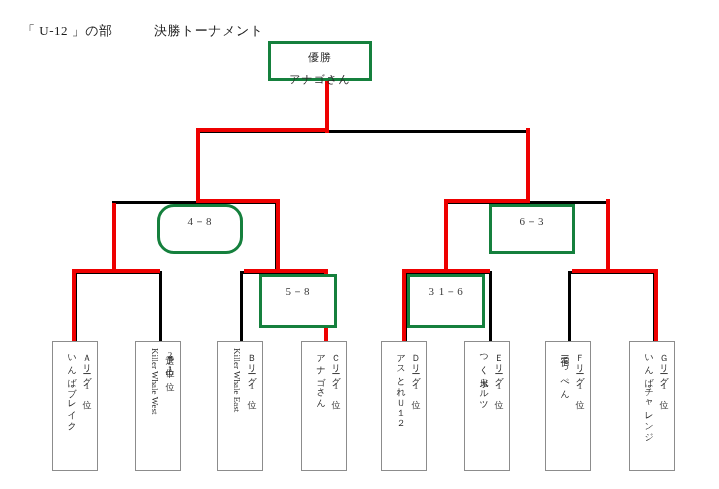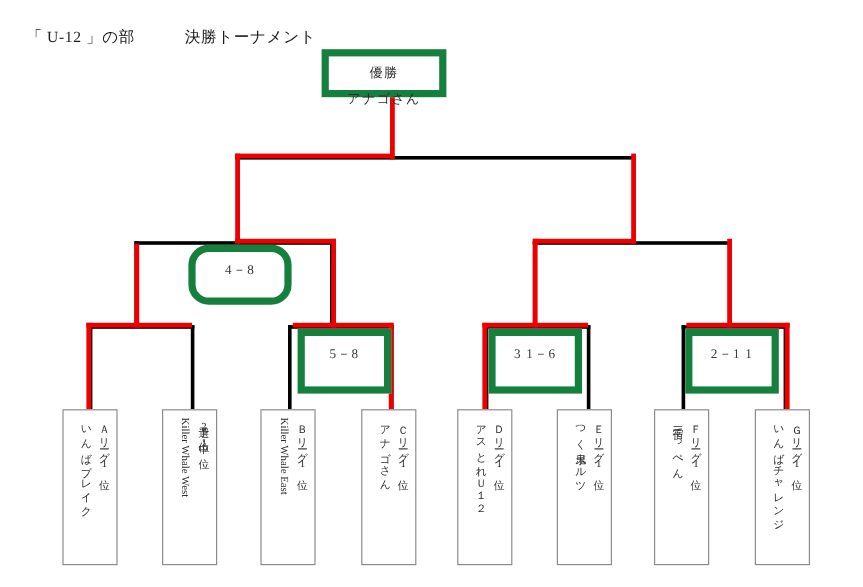--- a/index.html
+++ b/index.html
@@ -27,21 +27,21 @@
     font-size: 13px;
     letter-spacing: 0.5px;
     white-space: nowrap;
     color: #1a1a1a;
   }
   .title .gap { display: inline-block; width: 34px; }
 
   
   .box {
     position: absolute;
-    border: 6px solid #15803d;
+    border: 3px solid #15803d;
     background: #ffffff;
     box-sizing: border-box;
   }
   .score-box {
     font-size: 11px;
     color: #3a3a3a;
     text-align: center;
     letter-spacing: 1px;
   }
   .score-box .score-text {
@@ -176,30 +176,30 @@
 
   <div class="box champ-box" style="left:268px; top:41px; width:104px; height:40px;">
     <span class="champ-label">優勝</span>
     <span class="champ-name">アナゴさん</span>
   </div>
 
 
   <div class="box score-box" style="left:157px; top:204px; width:86px; height:50px;border-radius:17px;">
     <span class="score-text">4－8</span>
   </div>
-
-  <div class="box score-box" style="left:248px; top:274px; width:78px; height:54px;">
+  <div class="box score-box" style="left:489px; top:204px; width:86px; height:50px;">
+    <span class="score-text">6－3</span>
+  </div>
+
+  <div class="box score-box" style="left:259px; top:274px; width:78px; height:54px;">
     <span class="score-text">5－8</span>
   </div>
   <div class="box score-box" style="left:407px; top:274px; width:78px; height:54px;">
     <span class="score-text">3 1－6</span>
   </div>
-  <div class="box score-box" style="left:571px; top:274px; width:78px; height:54px;">
-    <span class="score-text">2－1 1</span>
-  </div>
 
   <div class="team-box" style="left:52px;">
     <div class="team-inner">
       <span class="vtext rank">Ａリーグ1位</span>
       <span class="vtext">いんばブレイク</span>
     </div>
   </div>
 
   <div class="team-box" style="left:135px;">
     <div class="team-inner">

